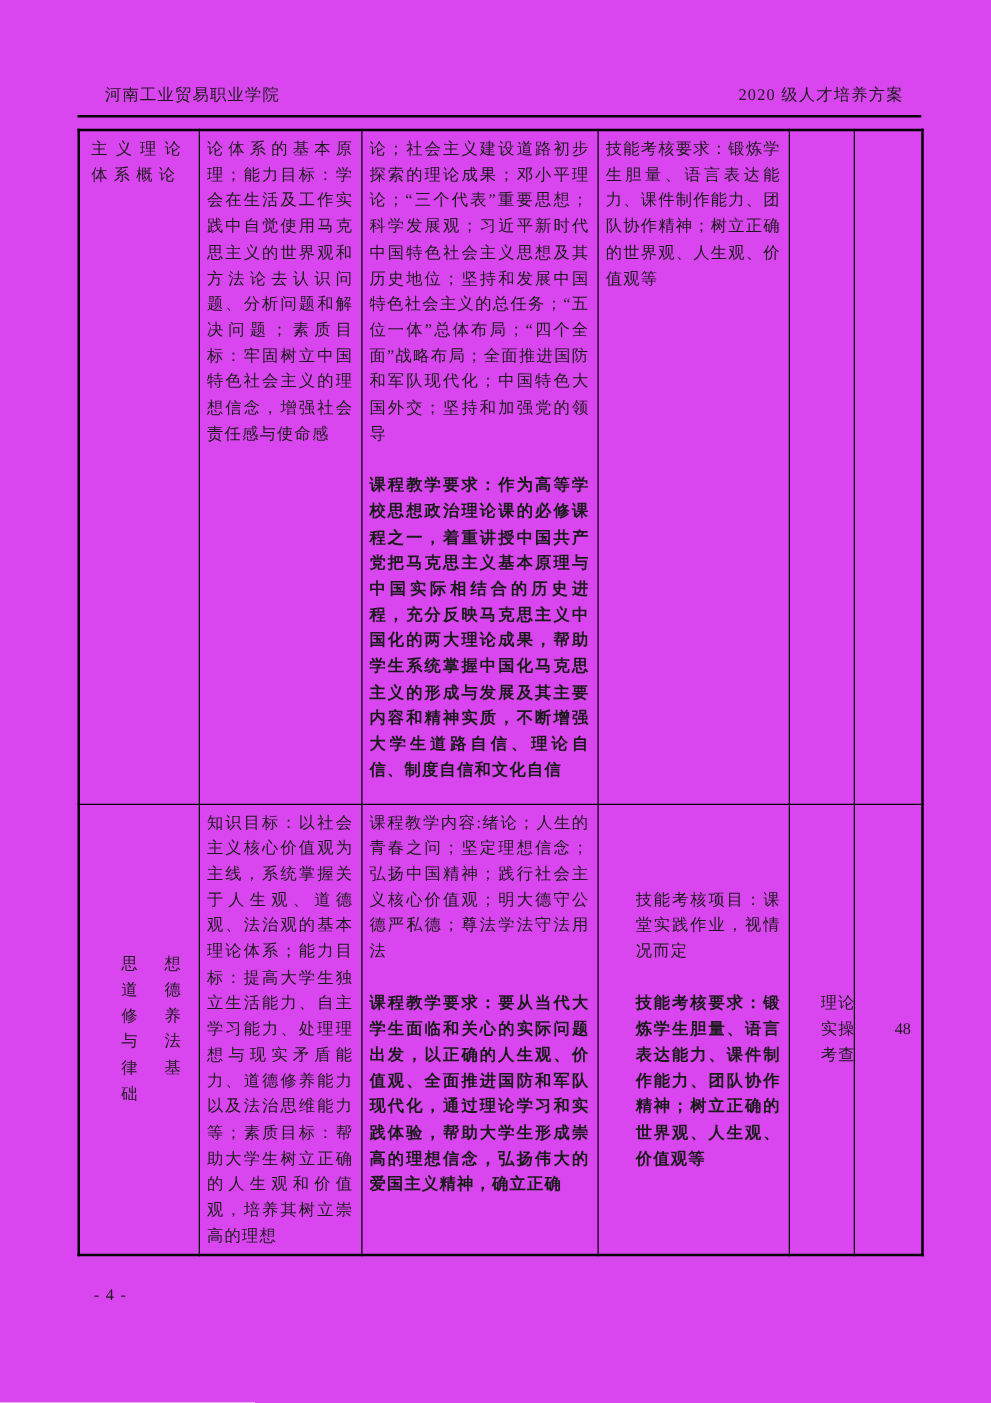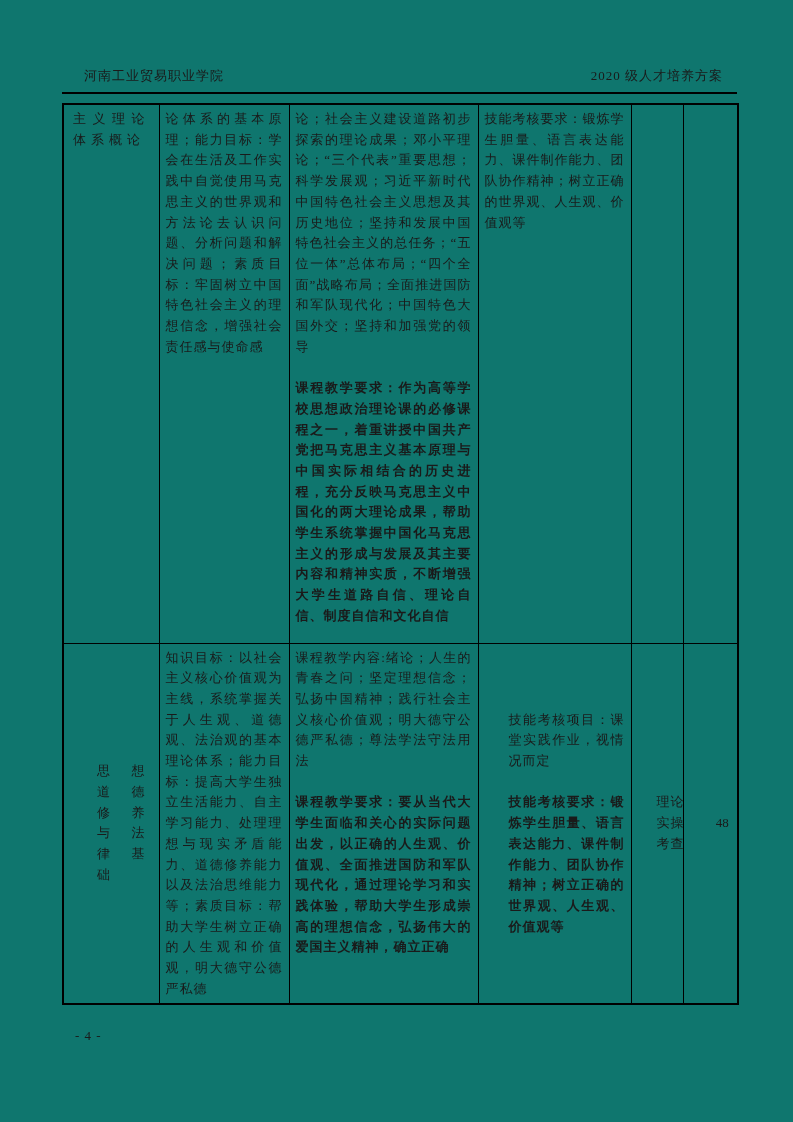--- a/index.html
+++ b/index.html
@@ -3,21 +3,21 @@
 <meta charset="utf-8">
 <style>
   * { margin: 0; padding: 0; box-sizing: border-box; }
   html, body {
     width: 793px; height: 1122px;
     background: #ffffff;
     font-family: "Liberation Serif", "DejaVu Serif", serif;
     color: #1a1a1a;
     position: relative;
   }
-  .page { position: absolute; inset: 0; background: #0f766e; }
+  .page { position: absolute; inset: 0; background: #d946ef; }
 
   .hdr-left {
     position: absolute; left: 84px; top: 67px;
     font-size: 13px; letter-spacing: 1px;
   }
   .hdr-right {
     position: absolute; right: 70px; top: 67px;
     font-size: 13px; letter-spacing: 1px;
   }
   .hdr-rule {
@@ -105,21 +105,21 @@
       <td class="v-mid center">
         <span></span>
       </td>
     </tr>
 
     <tr class="row-2">
       <td class="v-mid">
         <div class="course-cell">思想道德修养与法律基础</div>
       </td>
       <td class="v-top">
-        <div class="cell-pad just">知识目标：以社会主义核心价值观为主线，系统掌握关于人生观、道德观、法治观的基本理论体系；能力目标：提高大学生独立生活能力、自主学习能力、处理理想与现实矛盾能力、道德修养能力以及法治思维能力等；素质目标：帮助大学生树立正确的人生观和价值观，明大德守公德严私德</div>
+        <div class="cell-pad just">知识目标：以社会主义核心价值观为主线，系统掌握关于人生观、道德观、法治观的基本理论体系；能力目标：提高大学生独立生活能力、自主学习能力、处理理想与现实矛盾能力、道德修养能力以及法治思维能力等；素质目标：帮助大学生树立正确的人生观和价值观，培养其树立崇高的理想</div>
       </td>
       <td class="v-top">
         <div class="cell-pad">
           <div class="just">课程教学内容:绪论；人生的青春之问；坚定理想信念；弘扬中国精神；践行社会主义核心价值观；明大德守公德严私德；尊法学法守法用法</div>
           <div class="just para-gap">课程教学要求：要从当代大学生面临和关心的实际问题出发，以正确的人生观、价值观、全面推进国防和军队现代化，通过理论学习和实践体验，帮助大学生形成崇高的理想信念，弘扬伟大的爱国主义精神，确立正确</div>
         </div>
       </td>
       <td class="v-mid">
         <div class="cell-pad">
           <div class="just">技能考核项目：课堂实践作业，视情况而定</div>

